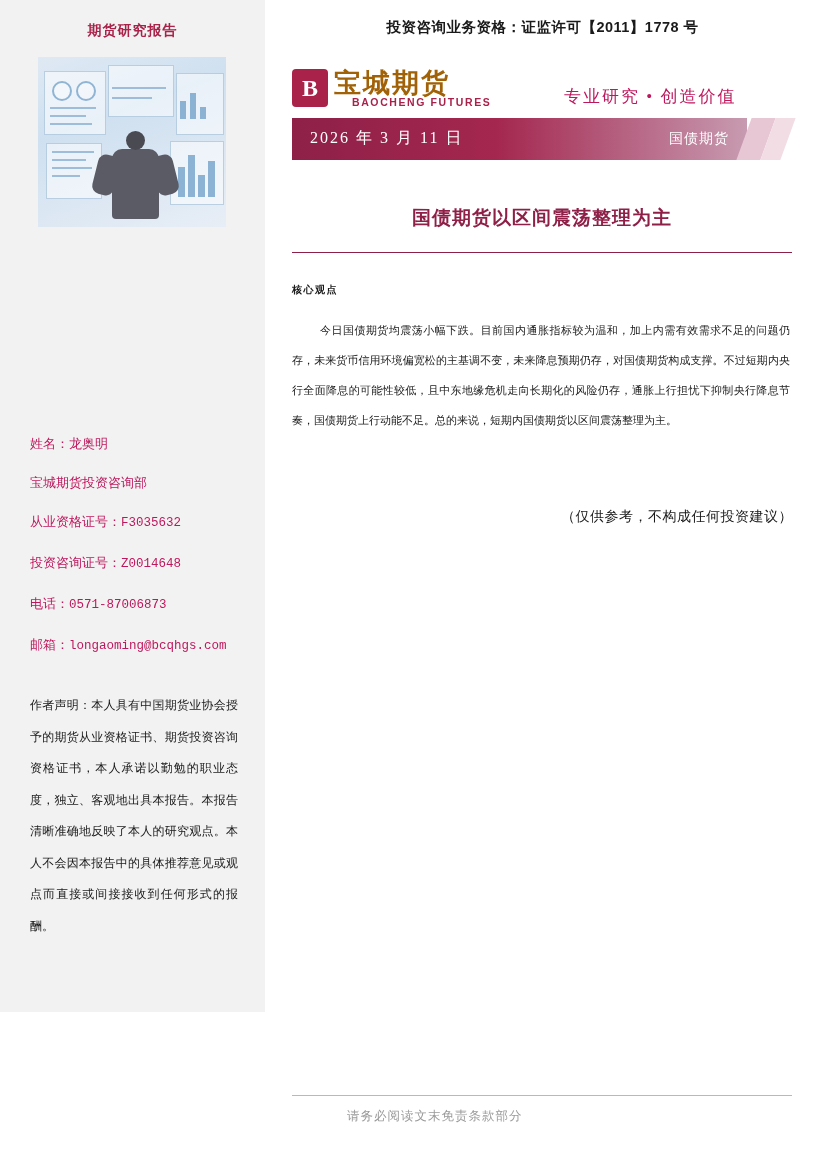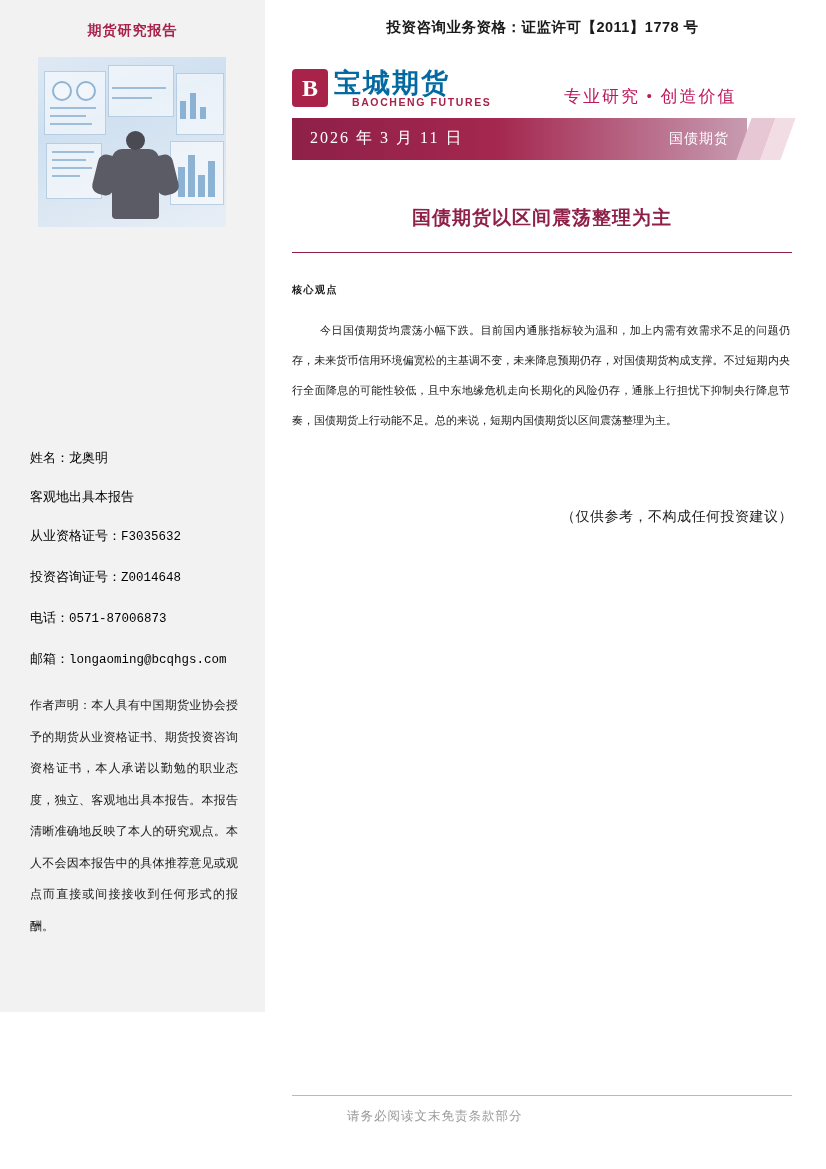--- a/index.html
+++ b/index.html
@@ -105,25 +105,25 @@
     width: 22px;
     height: 40px;
     background: #5b5b66;
     border-radius: 8px;
     transform: rotate(-14deg);
   }
 
   .sidebar-contact {
     position: absolute;
     left: 30px;
-    top: 438px;
+    top: 424px;
     width: 225px;
     font-size: 13px;
     line-height: 39px;
-    color: #000000;
+    color: #be185d;
   }
   .sidebar-contact div {
     white-space: nowrap;
   }
   .mono {
     font-family: "Liberation Mono", "DejaVu Sans Mono", monospace;
     font-size: 12.5px;
   }
 
   .sidebar-statement {
@@ -178,21 +178,21 @@
     text-align: center;
     line-height: 38px;
     font-family: "Liberation Serif", "DejaVu Serif", serif;
   }
   .logo-cn {
     position: absolute;
     left: 42px;
     top: 0px;
     font-size: 27px;
     font-weight: bold;
-    color: #0369a1;
+    color: #a16207;
     letter-spacing: 2px;
     font-family: "Liberation Serif", "DejaVu Serif", serif;
   }
   .logo-en {
     position: absolute;
     left: 44px;
     top: 31px;
     font-size: 10.5px;
     color: #a8224a;
     letter-spacing: 1.6px;
@@ -362,21 +362,21 @@
       <div class="si-person-arm-l"></div>
       <div class="si-person-arm-r"></div>
       <div class="si-person-body"></div>
       <div class="si-person-head"></div>
     </div>
 
     <div class="sidebar-contact">
       <div>
         <span>姓名：</span><span>龙奥明</span>
       </div>
-      <div>客观地出具本报告</div>
+      <div>宝城期货投资咨询部</div>
       <div>
         <span>从业资格证号：</span><span class="mono">F3035632</span>
       </div>
       <div>
         <span>投资咨询证号：</span><span class="mono">Z0014648</span>
       </div>
       <div>
         <span>电话：</span><span class="mono">0571-87006873</span>
       </div>
       <div>

